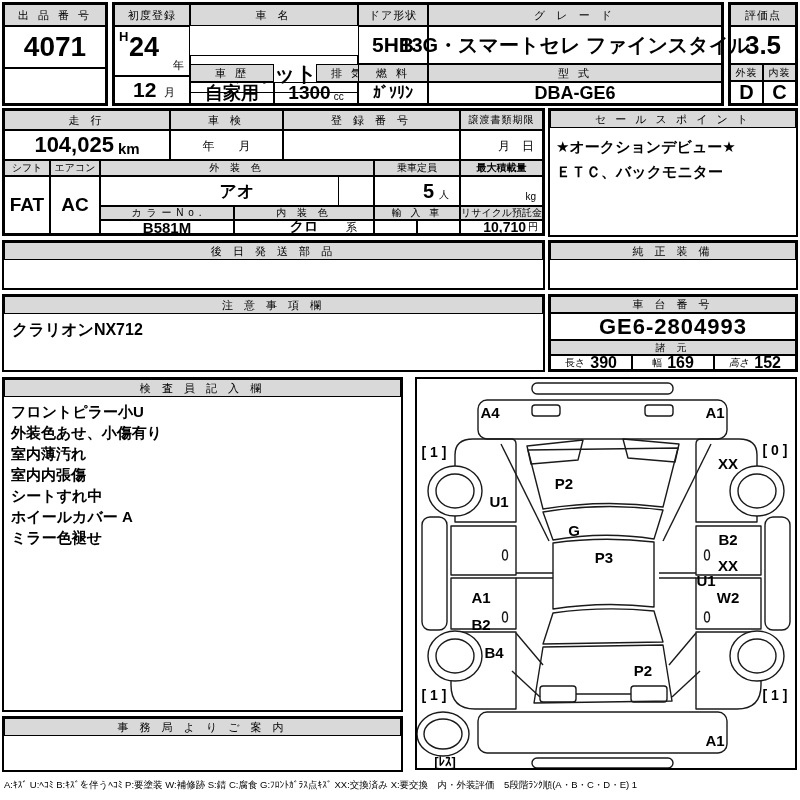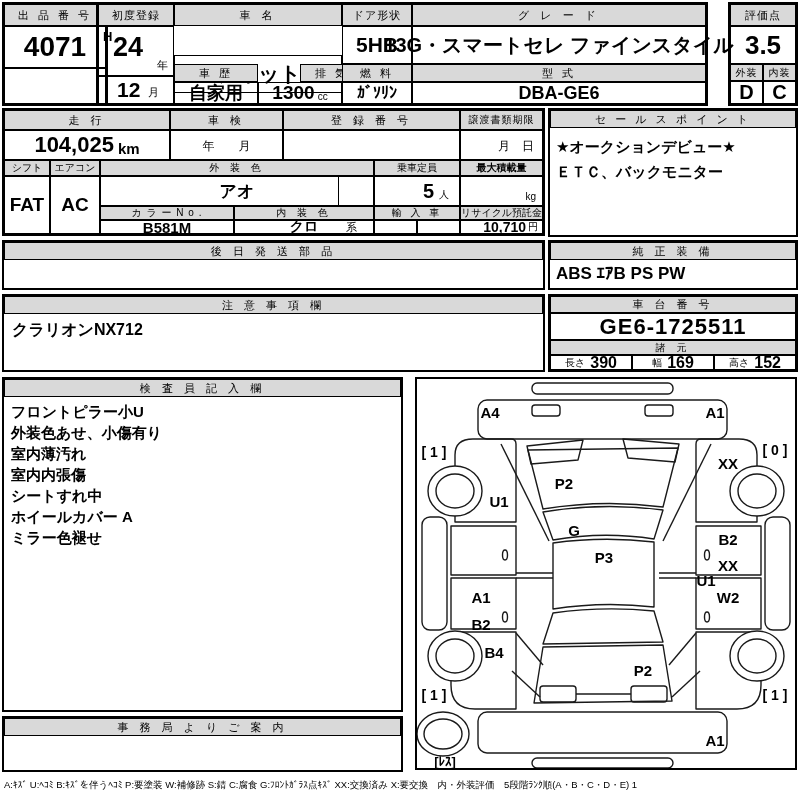--- a/index.html
+++ b/index.html
@@ -21,21 +21,21 @@
 <body>
 
 <div id="sheet">
 
   <div class="abs b2" style="left:2px;top:2px;width:106px;height:104px;">
     <div class="abs hdr b1" style="left:0;top:0;width:102px;height:22px;letter-spacing:3px;">出 品 番 号</div>
     <div class="abs c bold b1" style="left:0;top:22px;width:102px;height:42px;font-size:28px;">4071</div>
     <div class="abs b1" style="left:0;top:64px;width:102px;height:36px;"></div>
   </div>
 
-  <div class="abs b2" style="left:96px;top:2px;width:612px;height:104px;">
+  <div class="abs b2" style="left:112px;top:2px;width:612px;height:104px;">
 
     <div class="abs hdr b1" style="left:0;top:0;width:76px;height:22px;">初度登録</div>
     <div class="abs b1" style="left:0;top:22px;width:76px;height:50px;">
       <span class="bold" style="position:absolute;left:4px;top:2px;font-size:13px;">H</span>
       <span class="bold" style="position:absolute;left:14px;top:5px;font-size:27px;">24</span>
       <span style="position:absolute;right:5px;bottom:2px;font-size:11px;">年</span>
     </div>
     <div class="abs b1" style="left:0;top:72px;width:76px;height:28px;">
       <span class="bold" style="position:absolute;left:18px;top:1px;font-size:21px;">12</span>
       <span style="position:absolute;right:14px;bottom:3px;font-size:11px;">月</span>
@@ -135,37 +135,36 @@
   <div class="abs b2" style="left:548px;top:108px;width:250px;height:129px;">
     <div class="abs hdr b1" style="left:0;top:0;width:246px;height:18px;letter-spacing:3px;">セ ー ル ス ポ イ ン ト</div>
     <div class="abs bold" style="left:6px;top:24px;font-size:15px;line-height:25px;white-space:nowrap;">
       <div>★オークションデビュー★</div>
       <div>ＥＴＣ、バックモニター</div>
     </div>
   </div>
 
   <div class="abs b2" style="left:548px;top:240px;width:250px;height:50px;">
     <div class="abs hdr b1" style="left:0;top:0;width:246px;height:18px;letter-spacing:4px;">純 正 装 備</div>
-    <div class="abs bold" style="left:6px;top:22px;font-size:17px;white-space:nowrap;">ABS ｴｱB PS PW</div>
   </div>
 
   <div class="abs b2" style="left:548px;top:294px;width:250px;height:78px;">
     <div class="abs hdr b1" style="left:0;top:0;width:246px;height:17px;letter-spacing:4px;">車 台 番 号</div>
-    <div class="abs c bold b1" style="left:0;top:17px;width:246px;height:27px;font-size:22px;letter-spacing:1px;">GE6-1725511</div>
+    <div class="abs c bold b1" style="left:0;top:17px;width:246px;height:27px;font-size:22px;letter-spacing:1px;">GE6-2804993</div>
     <div class="abs hdr b1" style="left:0;top:44px;width:246px;height:15px;letter-spacing:4px;font-size:10px;">諸 元</div>
     <div class="abs c b1" style="left:0;top:59px;width:82px;height:15px;">
       <span style="font-size:10px;margin-right:5px;">長さ</span>
       <span class="bold" style="font-size:16px;">390</span>
     </div>
     <div class="abs c b1" style="left:82px;top:59px;width:82px;height:15px;">
       <span style="font-size:10px;margin-right:5px;">幅</span>
       <span class="bold" style="font-size:16px;">169</span>
     </div>
     <div class="abs c b1" style="left:164px;top:59px;width:82px;height:15px;">
-      <span style="font-size:10px;margin-right:5px;">高さ</span>
+      <span style="font-size:10px;margin-right:5px;font-style:italic;">高さ</span>
       <span class="bold" style="font-size:16px;">152</span>
     </div>
   </div>
 
   <div class="abs b2" style="left:2px;top:377px;width:401px;height:335px;">
     <div class="abs hdr b1" style="left:0;top:0;width:397px;height:18px;letter-spacing:4px;">検 査 員 記 入 欄</div>
     <div class="abs" style="left:7px;top:22px;">
       <div class="insline">フロントピラー小U</div>
       <div class="insline">外装色あせ、小傷有り</div>
       <div class="insline">室内薄汚れ</div>

